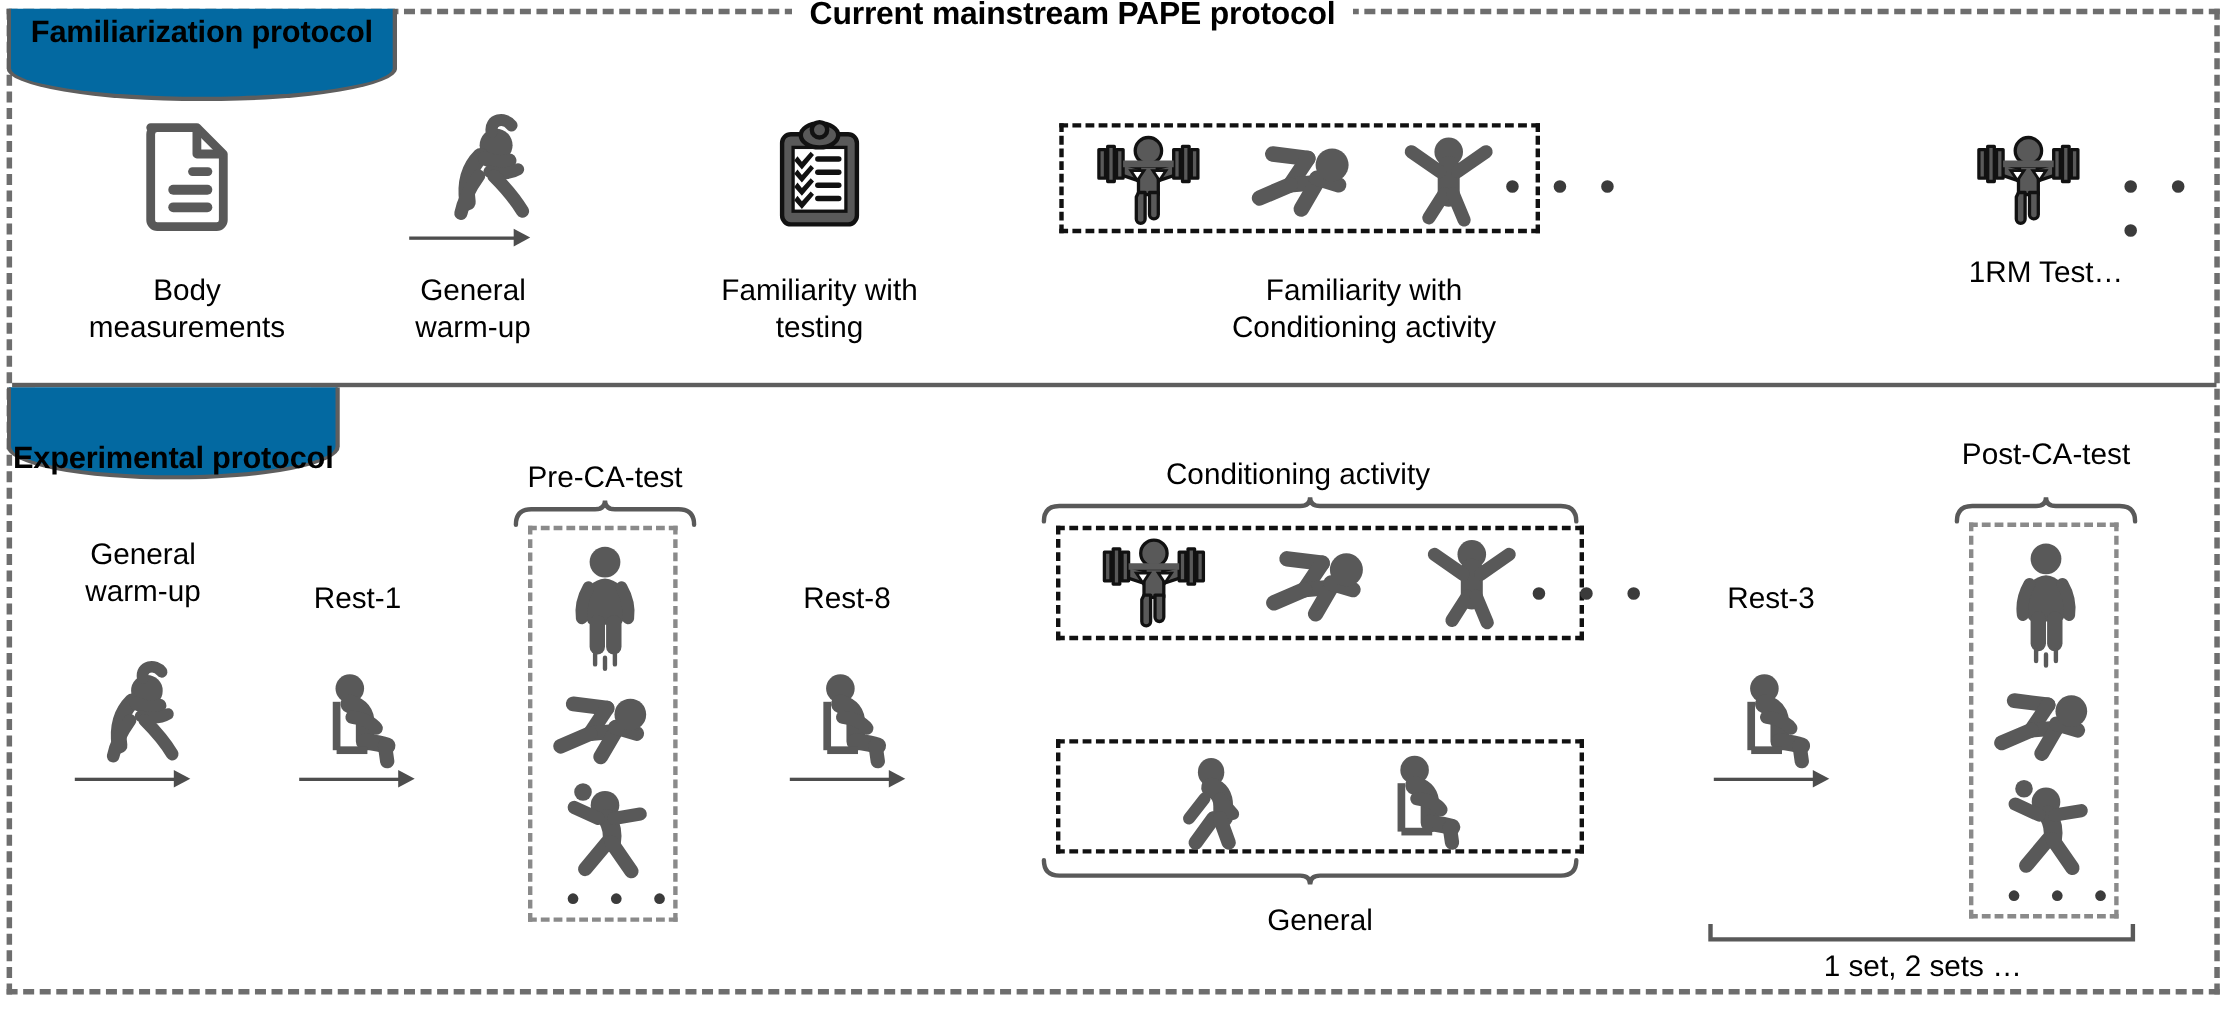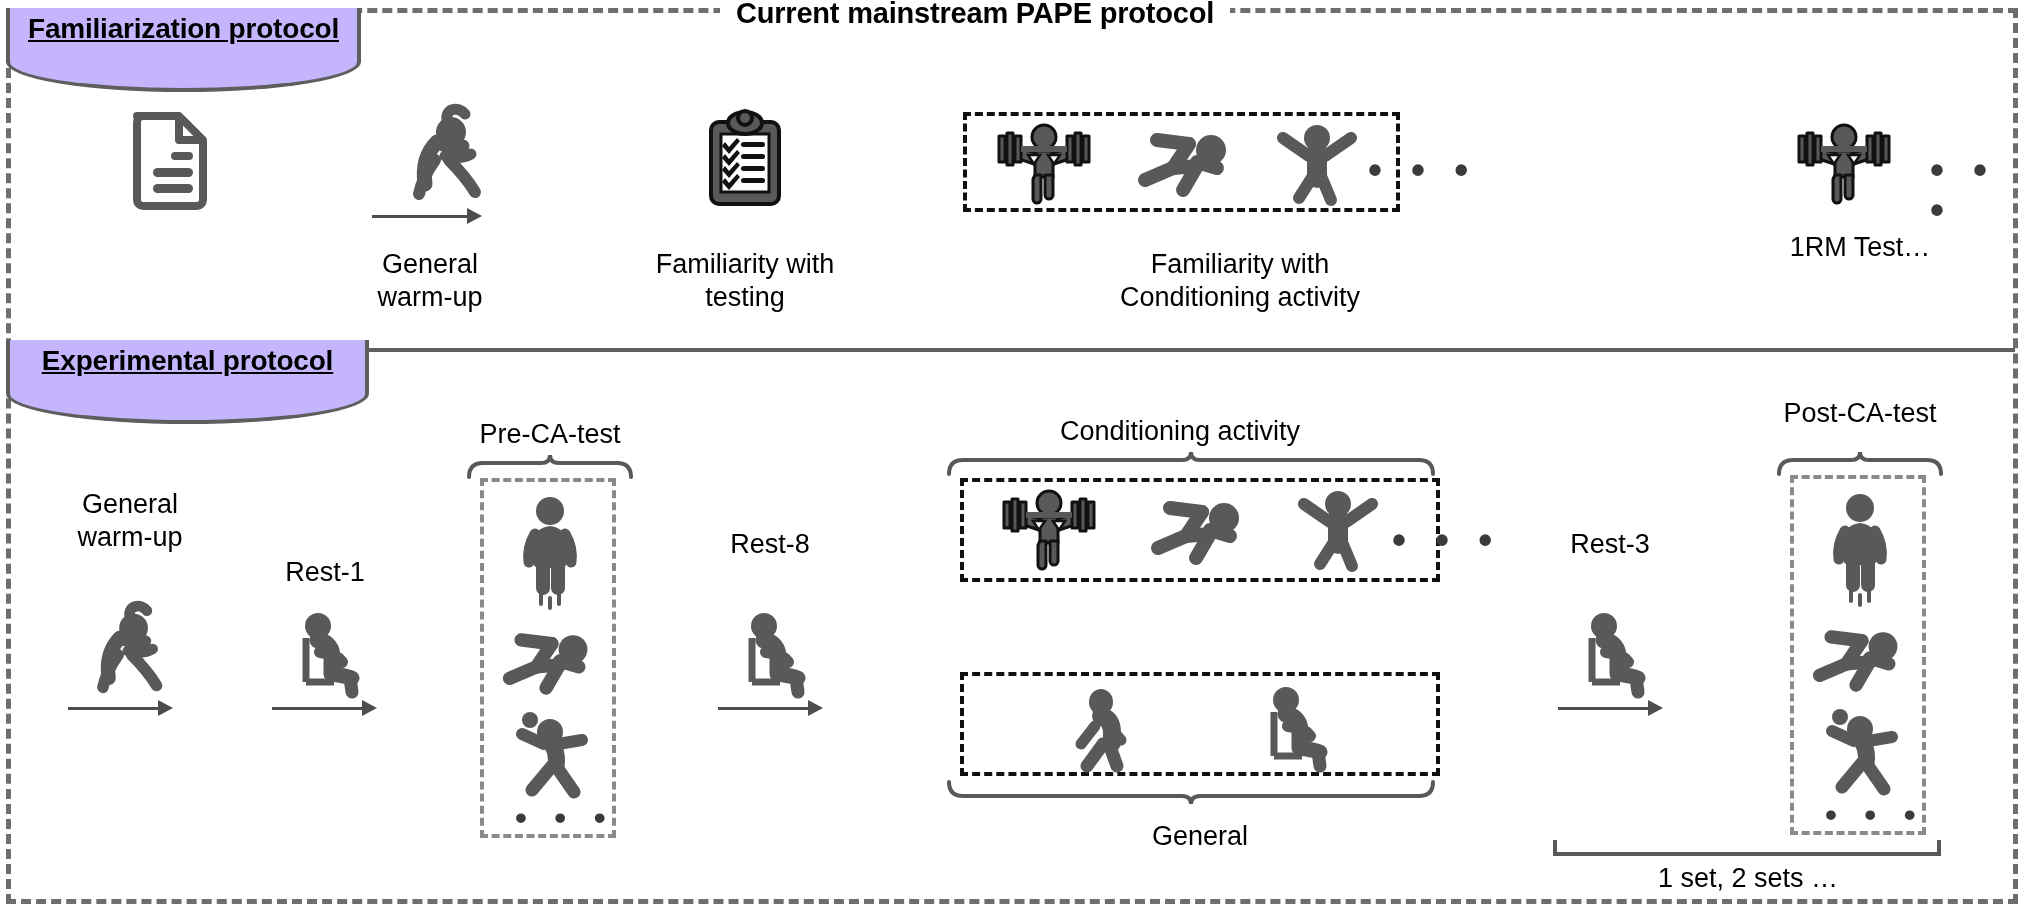--- a/index.html
+++ b/index.html
@@ -9,26 +9,26 @@
   
   .outer-frame{position:absolute;left:6px;top:8px;width:2012px;height:896px;box-sizing:border-box;
      border:5px dashed #6e6e6e;}
   .frame-title{position:absolute;left:720px;top:-3px;background:#fff;padding:0 16px;
      font-size:29px;font-weight:bold;letter-spacing:-.2px;white-space:nowrap;z-index:6;}
 
   
   .divider{position:absolute;left:11px;top:348px;width:2004px;height:4px;background:#5e5e5e;z-index:3;}
 
   
-  .tab{position:absolute;box-sizing:border-box;background:#c4b5fd;border:4px solid #5e5e5e;
+  .tab{position:absolute;box-sizing:border-box;background:#0369a1;border:4px solid #5e5e5e;
      border-top:none;border-bottom-left-radius:100% 60px;border-bottom-right-radius:100% 60px;
-     display:flex;align-items:flex-start;justify-content:center;padding-top:5px;z-index:5;text-decoration:underline;}
+     display:flex;align-items:flex-start;justify-content:center;padding-top:5px;z-index:5;}
   .tab span{font-size:28px;font-weight:bold;letter-spacing:-.2px;white-space:nowrap;}
   .tab-fam{left:6px;top:8px;width:355px;height:84px;}
-  .tab-exp{left:6px;top:340px;width:363px;height:84px;}
+  .tab-exp{left:6px;top:352px;width:303px;height:84px;align-items:flex-end;}
 
   
   .node{position:absolute;display:flex;flex-direction:column;align-items:center;}
   .cap{font-size:27px;line-height:33px;text-align:center;white-space:pre-line;color:#000;}
   .ico{display:block;}
   .arrow{position:absolute;height:20px;display:flex;align-items:center;}
   .arrow .shaft{height:3px;background:#4d4d4d;flex:1;}
   .arrow .head{width:0;height:0;border-top:8px solid transparent;border-bottom:8px solid transparent;
      border-left:15px solid #4d4d4d;margin-left:-1px;}
 
@@ -61,20 +61,24 @@
   <div class="node" style="left:80px;top:110px;width:180px;">
     <span class="ico">
       <svg width="86" height="96" viewBox="0 0 86 96">
         <path d="M10 6 h42 l24 24 v60 a6 6 0 0 1 -6 6 H16 a6 6 0 0 1 -6 -6 V12 a6 6 0 0 1 6 -6 z" fill="none" stroke="#595959" stroke-width="8" stroke-linejoin="round"></path>
         <path d="M52 6 v24 h24" fill="none" stroke="#595959" stroke-width="8" stroke-linejoin="round"></path>
         <rect x="44" y="42" width="22" height="8" rx="4" fill="#595959"></rect>
         <rect x="26" y="58" width="40" height="9" rx="4.5" fill="#595959"></rect>
         <rect x="26" y="74" width="40" height="9" rx="4.5" fill="#595959"></rect>
       </svg>
     </span>
+  </div>
+  <div class="node" style="left:50px;top:248px;width:240px;">
+    <div class="cap">Body
+measurements</div>
   </div>
 
   <div class="node" style="left:370px;top:108px;width:140px;">
     <span class="ico">
       <svg width="110" height="96" viewBox="0 0 110 96">
         <circle cx="66" cy="24" r="15" fill="#595959"></circle>
         <path d="M62 12 C60 0 74 -2 80 6" fill="none" stroke="#595959" stroke-width="11" stroke-linecap="round"></path>
         <path d="M52 34 C40 46 38 62 40 76" fill="none" stroke="#595959" stroke-width="15" stroke-linecap="round"></path>
         <path d="M56 36 q12 6 22 2" fill="none" stroke="#595959" stroke-width="13" stroke-linecap="round"></path>
         <path d="M60 48 q16 4 26 -2" fill="none" stroke="#595959" stroke-width="11" stroke-linecap="round"></path>
@@ -222,21 +226,21 @@
         <path d="M50 52 C40 66 36 76 34 86" fill="none" stroke="#595959" stroke-width="12" stroke-linecap="round"></path>
         <path d="M64 52 C76 64 84 74 90 84" fill="none" stroke="#595959" stroke-width="12" stroke-linecap="round"></path>
       </svg>
     </span>
   </div>
   <div class="arrow" style="left:68px;top:698px;width:105px;">
     <span class="shaft"></span>
       <span class="head"></span>
   </div>
 
-  <div class="node" style="left:245px;top:528px;width:160px;margin-top:28px;">
+  <div class="node" style="left:245px;top:528px;width:160px;">
     <div class="cap">Rest-1</div>
   </div>
   <div class="node" style="left:272px;top:612px;">
     <span class="ico">
       <svg width="92" height="86" viewBox="0 0 92 86">
         <circle cx="46" cy="14" r="13" fill="#595959"></circle>
         <path d="M46 28 q14 4 14 18 l0 16" stroke="#595959" stroke-width="17" stroke-linecap="round" fill="none"></path>
         <path d="M48 40 q16 2 22 10" stroke="#595959" stroke-width="12" stroke-linecap="round" fill="none"></path>
         <path d="M60 62 q14 2 20 4" stroke="#595959" stroke-width="15" stroke-linecap="round" fill="none"></path>
         <path d="M78 66 l2 14" stroke="#595959" stroke-width="13" stroke-linecap="round" fill="none"></path>

